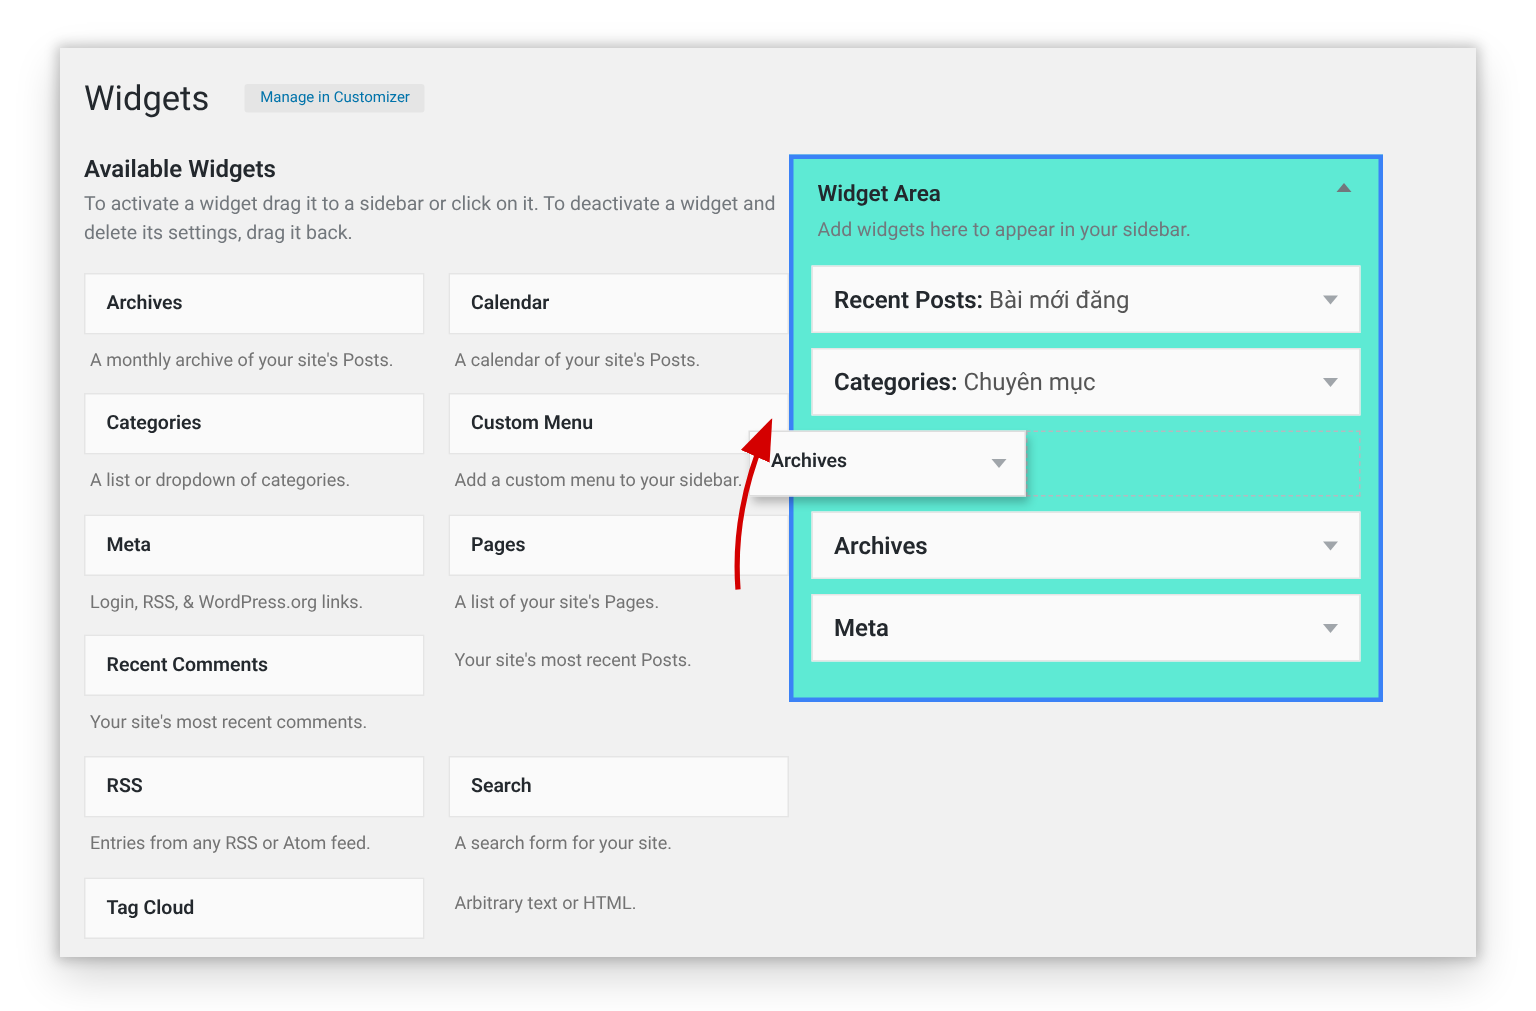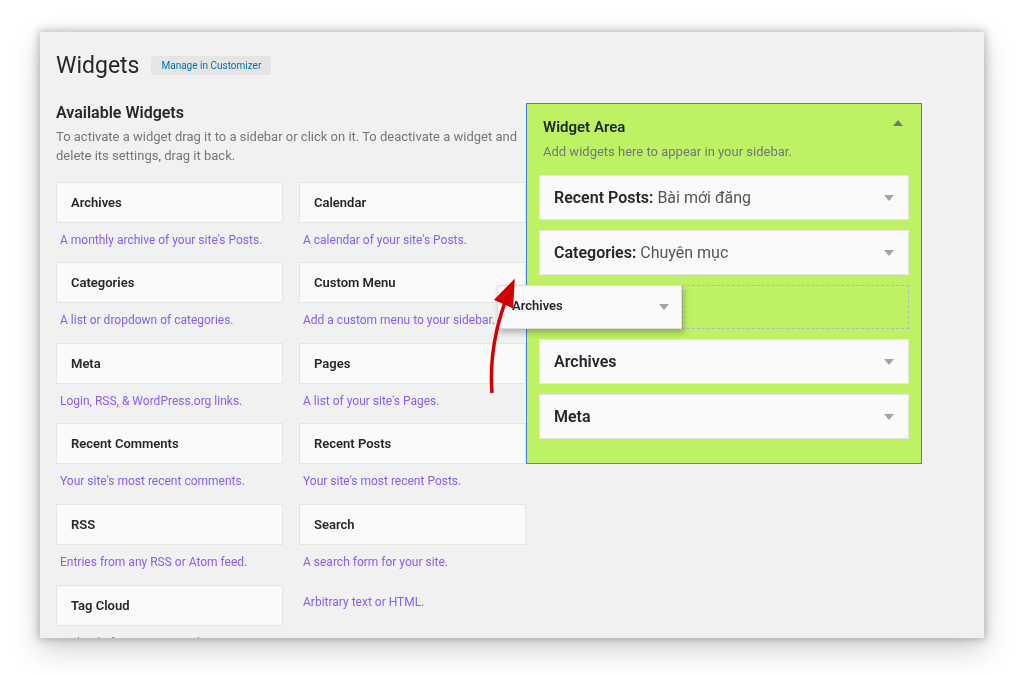--- a/index.html
+++ b/index.html
@@ -22,21 +22,21 @@
     height: 100%;
     background: #f1f1f1;
     box-shadow: 0 0 8px 2px rgba(0,0,0,0.22), 0 12px 28px rgba(0,0,0,0.18);
     box-sizing: border-box;
     padding: 18px 16px 18px 16px;
     overflow: hidden;
   }
   .page-header {
     display: flex;
     align-items: center;
-    gap: 12px;
+    gap: 24px;
     margin: 2px 0 24px 0;
   }
   h1.page-title {
     font-size: 23px;
     font-weight: 400;
     margin: 0;
     color: #23282d;
   }
   .customizer-btn {
     background: #e5e5e5;
@@ -86,28 +86,28 @@
     box-sizing: border-box;
     cursor: move;
   }
   .widget-tile .wt {
     font-size: 13px;
     font-weight: 600;
     color: #23282d;
   }
   .widget-desc {
     font-size: 12px;
-    color: #8b5cf6;
+    color: #737373;
     padding: 10px 4px 14px 4px;
     line-height: 1.3;
   }
 
   .widget-area {
-    border: 1px solid #3b82f6;
-    background: #bef264;
+    border: 3px solid #3b82f6;
+    background: #5eead4;
     box-sizing: border-box;
     width: 396px;
   }
   .wa-header {
     padding: 14px 16px 8px 16px;
     position: relative;
   }
   .wa-header h3 {
     margin: 0;
     font-size: 15px;
@@ -258,23 +258,20 @@
               </div>
               <div class="widget-desc">A list of your site's Pages.</div>
             </div>
             <div>
               <div class="widget-tile">
                 <div class="wt">Recent Comments</div>
               </div>
               <div class="widget-desc">Your site's most recent comments.</div>
             </div>
             <div>
-              <div class="widget-tile">
-                <div class="wt">Recent Posts</div>
-              </div>
               <div class="widget-desc">Your site's most recent Posts.</div>
             </div>
             <div>
               <div class="widget-tile">
                 <div class="wt">RSS</div>
               </div>
               <div class="widget-desc">Entries from any RSS or Atom feed.</div>
             </div>
             <div>
               <div class="widget-tile">

